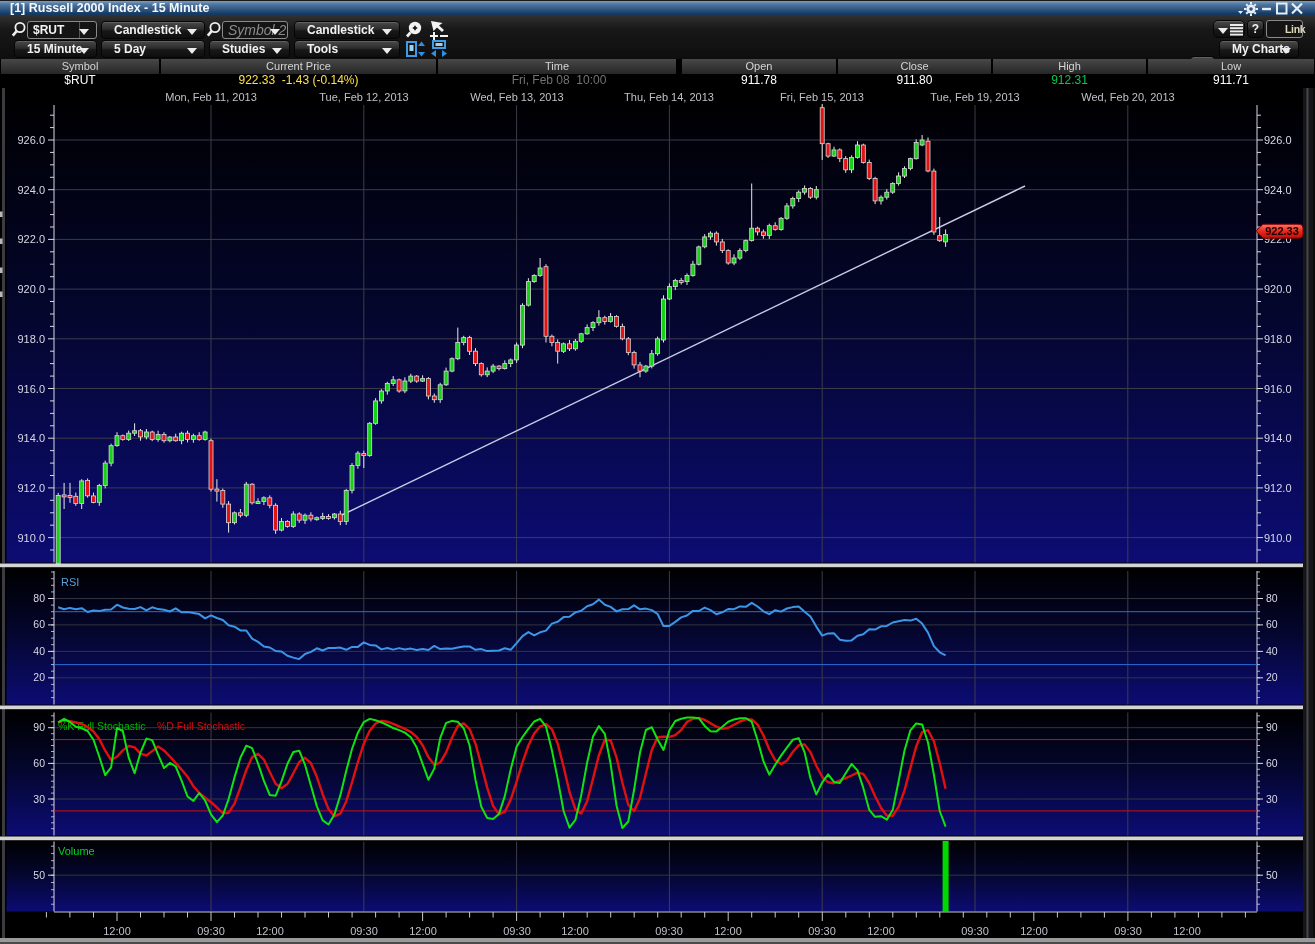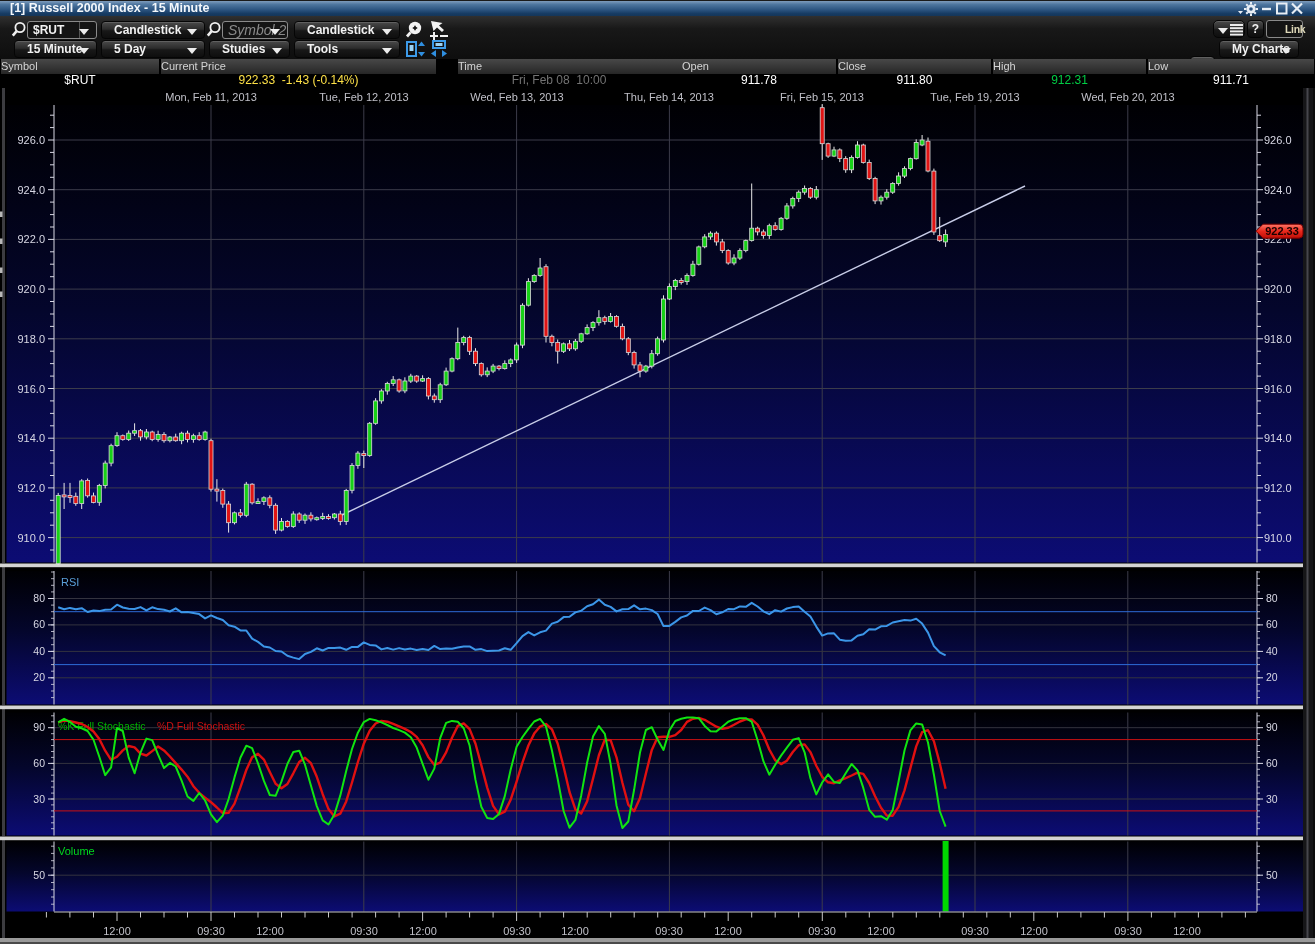--- a/index.html
+++ b/index.html
@@ -1,18 +1,18 @@
 <!DOCTYPE html>
 <html><head><meta charset="utf-8"><style>
 *{margin:0;padding:0;box-sizing:border-box}
 body{width:1315px;height:944px;background:#000;font-family:"Liberation Sans",sans-serif;position:relative;overflow:hidden}
 .combo{position:absolute;height:18px;border-radius:4px;border:1px solid #050505;background:linear-gradient(#4a4a4a,#2c2c2c 45%,#181818 55%,#0e0e0e);box-shadow:inset 0 1px 0 #606060;color:#f2f2f2;font-size:12px;font-weight:bold;line-height:17px;padding-left:12px}
 .fld{position:absolute;height:18px;border-radius:3px;border:1px solid #8a8a8a;background:#141414;color:#f2f2f2;font-size:12px;font-weight:bold;line-height:16px;padding-left:5px}
 .arw{position:absolute;right:7px;top:7px;width:0;height:0;border-left:5.5px solid transparent;border-right:5.5px solid transparent;border-top:6px solid #ececec}
-.hdr{position:absolute;top:59px;height:15px;background:linear-gradient(#484848,#262626);color:#d4d4d4;font-size:11px;line-height:15px}
+.hdr{position:absolute;top:59px;height:15px;background:linear-gradient(#484848,#262626);color:#d4d4d4;font-size:11px;text-align:center;line-height:15px}
 .val{position:absolute;top:74px;height:14px;color:#fff;font-size:12px;text-align:center;line-height:13px}
 </style></head><body>
 <div style="position:absolute;left:0;top:0;width:100%;height:1px;background:#1a1a1a"></div>
 <div style="position:absolute;left:0;top:1px;width:100%;height:15.5px;background:linear-gradient(#7e9cbc,#4d759e 22%,#2c5480 55%,#173c64 78%,#133355)">
     <span style="position:absolute;left:10px;top:0px;font-size:12.5px;font-weight:bold;color:#f4f8fc">[1] Russell 2000 Index - 15 Minute</span>
   </div>
 <svg style="position:absolute;left:1232px;top:1px" width="75" height="16">
     <path d="M6 10 l5 0 -2.5 3 z" fill="#e8eef5"></path>
     <g fill="#e8eef5">
       <circle cx="19" cy="8" r="4.6"></circle>
@@ -79,21 +79,21 @@
 <div class="combo" style="left:1213px;top:20px;width:32px;border-radius:5px">
     <span style="position:absolute;left:4px;top:7px;width:0;height:0;border-left:5px solid transparent;border-right:5px solid transparent;border-top:6px solid #ececec"></span>
     <span style="position:absolute;left:16px;top:3px;width:13px;height:1.9px;background:#ececec;box-shadow:0 3.2px 0 #ececec,0 6.4px 0 #ececec,0 9.6px 0 #ececec"></span>
   </div>
 <div class="combo" style="left:1247px;top:20px;width:17px;padding-left:0;text-align:center;font-weight:bold">?</div>
 <div class="fld" style="left:1266px;top:20px;width:37px;padding-left:18px;color:#ded8b8;font-size:10.5px;letter-spacing:-0.3px">Link 1</div>
 <div class="combo" style="left:1190px;top:56px;width:25px;padding-left:6px;font-weight:normal">Log</div>
 <div class="combo" style="left:1219px;top:40px;width:80px;font-weight:bold">My Charts<span class="arw"></span></div>
 <div class="hdr" style="left:1px;width:158px">Symbol</div>
 <div class="hdr" style="left:161px;width:275px">Current Price</div>
-<div class="hdr" style="left:458px;width:238px">Time</div>
+<div class="hdr" style="left:438px;width:238px">Time</div>
 <div class="hdr" style="left:682px;width:154px">Open</div>
 <div class="hdr" style="left:838px;width:153px">Close</div>
 <div class="hdr" style="left:993px;width:153px">High</div>
 <div class="hdr" style="left:1148px;width:166px">Low</div>
 <div class="val" style="left:0px;width:160px;color:#fff">$RUT</div>
 <div class="val" style="left:160px;width:277px;color:#fde047">922.33&nbsp; -1.43 (-0.14%)</div>
 <div class="val" style="left:437px;width:244px;color:#737373">Fri, Feb 08&nbsp; 10:00</div>
 <div class="val" style="left:681px;width:156px;color:#fff">911.78</div>
 <div class="val" style="left:837px;width:155px;color:#fff">911.80</div>
 <div class="val" style="left:992px;width:155px;color:#00cc44">912.31</div>

